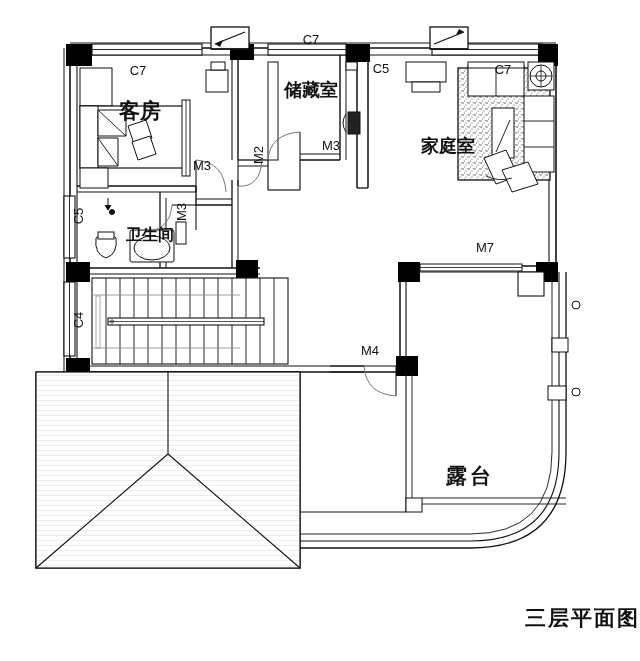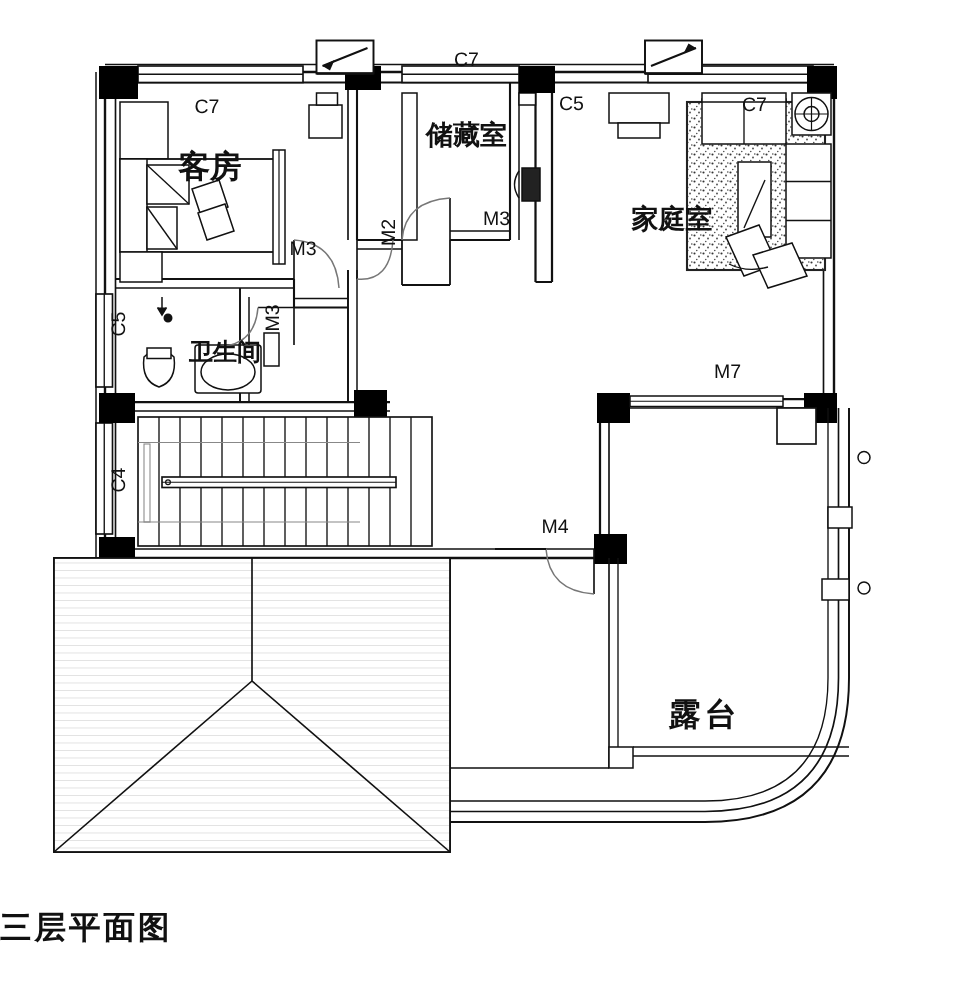--- a/index.html
+++ b/index.html
@@ -10,21 +10,21 @@
     overflow:hidden;
     position:relative;
   }
   #plan-root{position:absolute;left:0;top:0;width:640px;height:661px;}
   svg#floorplan{display:block;width:640px;height:661px;}
 
   .plan-title{
     position:absolute;
     left:0;width:640px;
     top:604px;
-    text-align:left;
+    text-align:right;
     font-size:21px;
     font-weight:bold;
     letter-spacing:2px;
     color:#111;
   }
   .room-label{
     font-family:"DejaVu Sans","Liberation Sans",sans-serif;
     font-weight:bold;
     fill:#111;
   }

